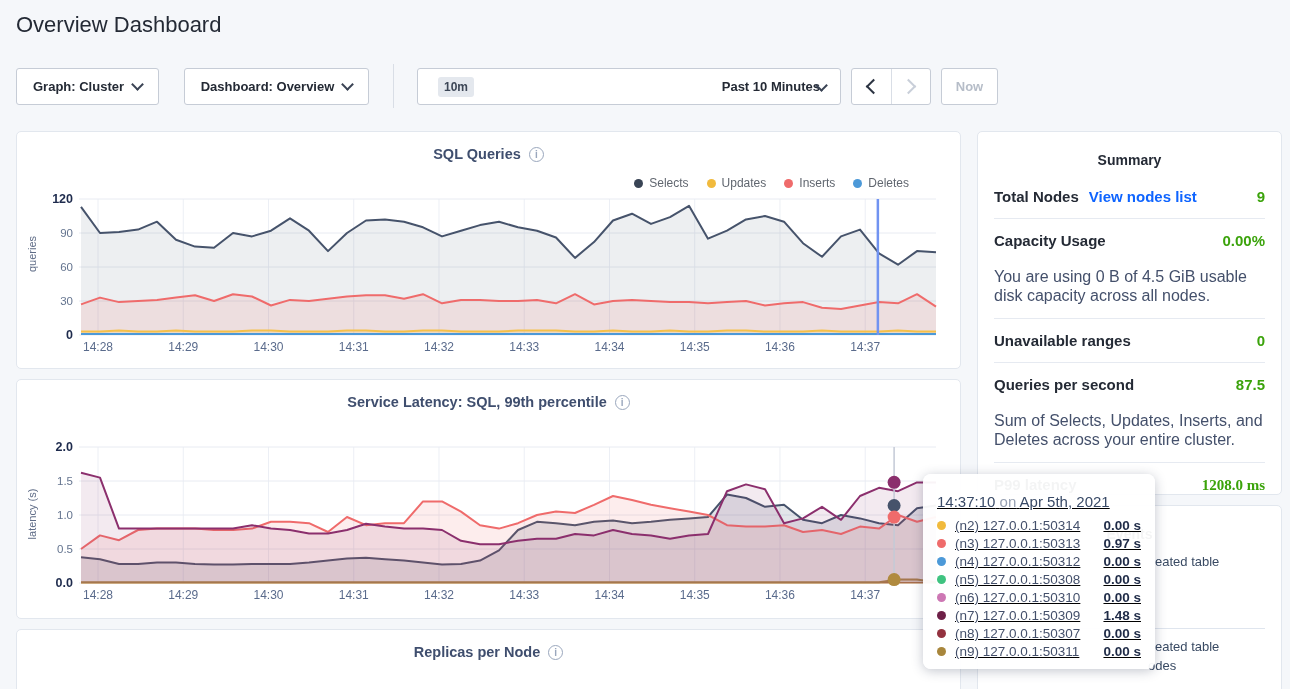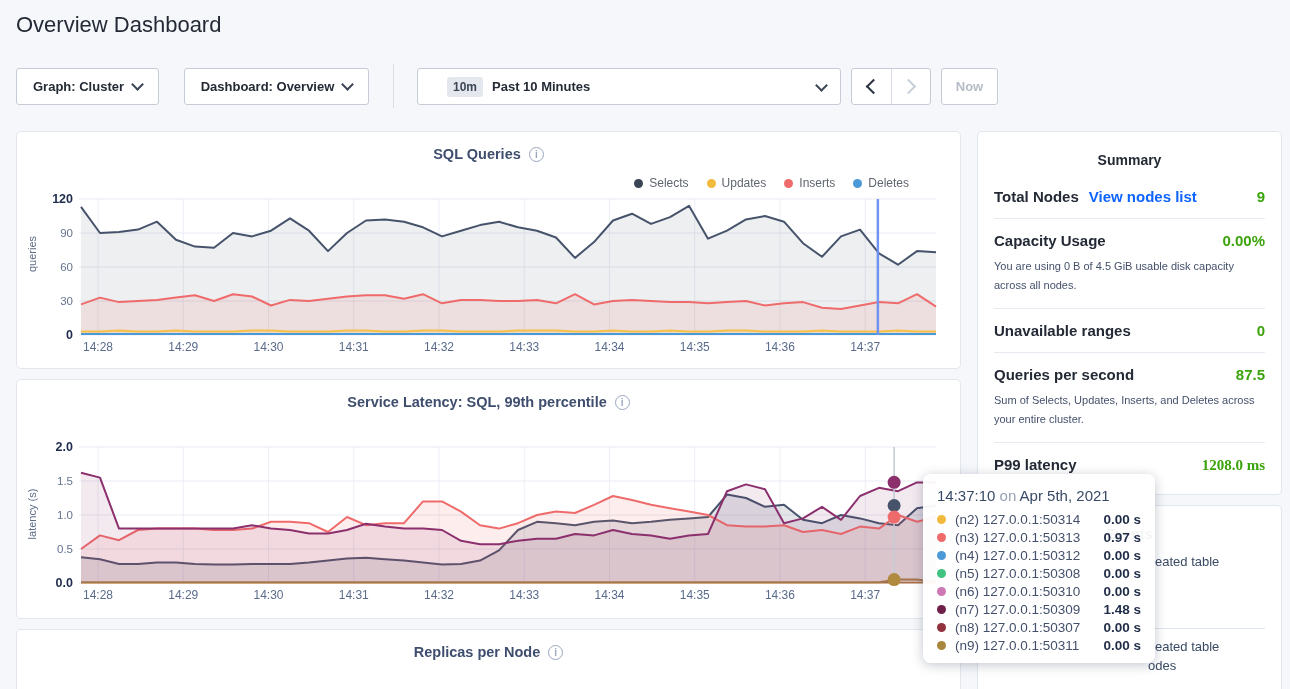--- a/index.html
+++ b/index.html
@@ -3,21 +3,21 @@
 <meta charset="utf-8">
 <style>
   html,body{margin:0;padding:0;}
   body{font-family:"Liberation Sans",sans-serif;background:#f5f7fa;}
   #app{position:relative;width:1290px;height:689px;overflow:hidden;background:#f5f7fa;}
   .page-title{position:absolute;left:16px;top:12px;font-size:22px;font-weight:500;color:#242a35;}
   .btn{position:absolute;top:68px;background:#fff;border:1px solid #c6ccd6;border-radius:3px;height:37px;
        display:flex;align-items:center;justify-content:center;gap:9px;font-size:13px;font-weight:700;color:#242a35;cursor:pointer;box-sizing:border-box;}
   .chev{width:7px;height:7px;border-right:2px solid #3a4354;border-bottom:2px solid #3a4354;transform:rotate(45deg);margin-top:-5px;flex:none;}
   .vdivider{position:absolute;left:393px;top:64px;width:1px;height:44px;background:#d9dee6;}
-  .time-btn{left:417px;width:424px;justify-content:flex-start;padding:0 29px;}
+  .time-btn{left:417px;width:424px;justify-content:space-between;padding:0 20px;}
   .time-badge{background:#e4e8ee;border-radius:3px;padding:3px 6px;font-size:12px;font-weight:700;color:#3c4656;}
   .time-chev{position:absolute;right:14px;top:17px;}
   .pager{position:absolute;left:851px;top:68px;width:80px;height:37px;background:#fff;border:1px solid #c6ccd6;border-radius:3px;display:flex;box-sizing:border-box;}
   .pager-cell{width:50%;display:flex;align-items:center;justify-content:center;cursor:pointer;}
   .pager-cell + .pager-cell{border-left:1px solid #d9dee6;}
   .arrow-left{width:9px;height:9px;border-left:2.5px solid #2c3442;border-bottom:2.5px solid #2c3442;transform:rotate(45deg);margin-left:4px;}
   .arrow-right{width:9px;height:9px;border-left:2.5px solid #c9cfd9;border-bottom:2.5px solid #c9cfd9;transform:rotate(-135deg);margin-right:4px;}
   .now-btn{left:941px;width:57px;color:#b6bdc8;}
   .panel{position:absolute;background:#fff;border:1px solid #e2e7ee;border-radius:5px;box-sizing:border-box;}
   .ctitle{position:absolute;top:14px;left:0;right:0;display:flex;justify-content:center;align-items:center;gap:8px;font-size:14.5px;font-weight:700;color:#3f4e6e;}
@@ -29,28 +29,28 @@
   .chart-svg{position:absolute;left:24px;top:59px;}
   .ylab{position:absolute;font-size:11px;color:#5f6c87;text-align:center;}
   
   .s-head{text-align:center;margin-top:20px;font-size:14px;font-weight:700;color:#242a35;}
   .srow{margin:0 16px;padding:13px 0;border-top:1px solid #e6eaf1;}
   .srow.first{border-top:none;padding-top:20px;}
   .srow-line{display:flex;align-items:baseline;}
   .slabel{font-size:15px;font-weight:700;color:#242a35;}
   .slink{font-size:15px;font-weight:700;margin-left:10px;cursor:pointer;}
   .svalue{margin-left:auto;font-size:15px;font-weight:700;}
-  .sdesc{margin-top:8px;font-size:11px;line-height:19px;color:#44506b;}
+  .sdesc{margin-top:18px;font-size:16px;line-height:19px;color:#44506b;}
   
   .e-head{text-align:center;margin-top:20px;font-size:14px;font-weight:700;color:#242a35;}
   .efrag{position:absolute;font-size:13px;color:#394a63;white-space:nowrap;}
   .ediv{position:absolute;left:16px;right:16px;height:1px;background:#dfe5ee;}
   
   .tooltip{position:absolute;left:923px;top:474px;width:232px;background:rgba(255,255,255,0.95);border-radius:8px;
-           box-shadow:0 2px 12px rgba(40,50,80,0.28);padding:13px 14px 9px 14px;box-sizing:border-box;z-index:20;}
+           box-shadow:0 2px 12px rgba(40,50,80,0.28);padding:19px 14px 9px 14px;box-sizing:border-box;z-index:20;text-decoration:underline;}
   .t-head{font-size:15px;color:#394a67;margin-bottom:6px;}
   .t-on{color:#97a1b3;}
   .trow{display:flex;align-items:center;height:18px;font-size:13.5px;}
   .tdot{width:9px;height:9px;border-radius:50%;margin-right:9px;flex:none;}
   .tlabel{color:#44506b;}
   .tvalue{margin-left:auto;font-weight:700;color:#1f2b47;}
 </style>
 </head>
 <body>
 

